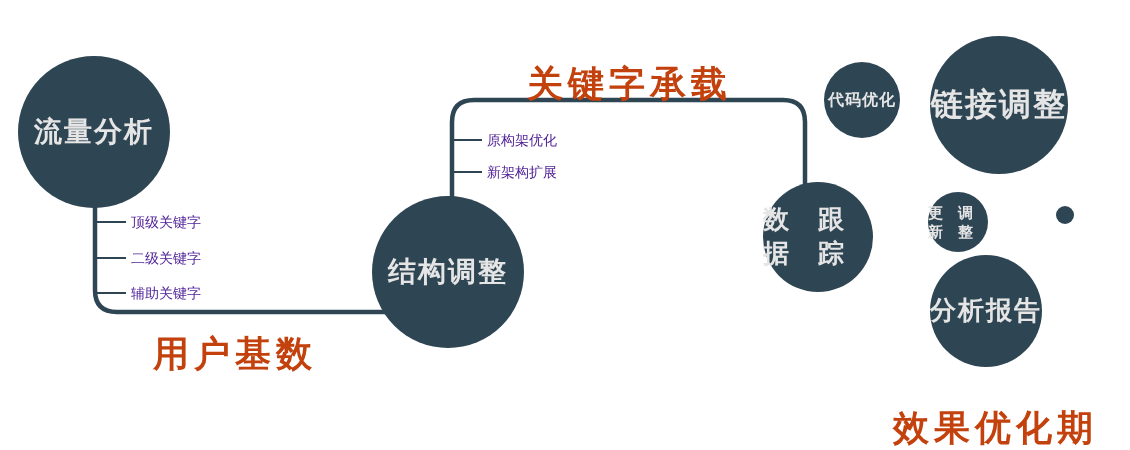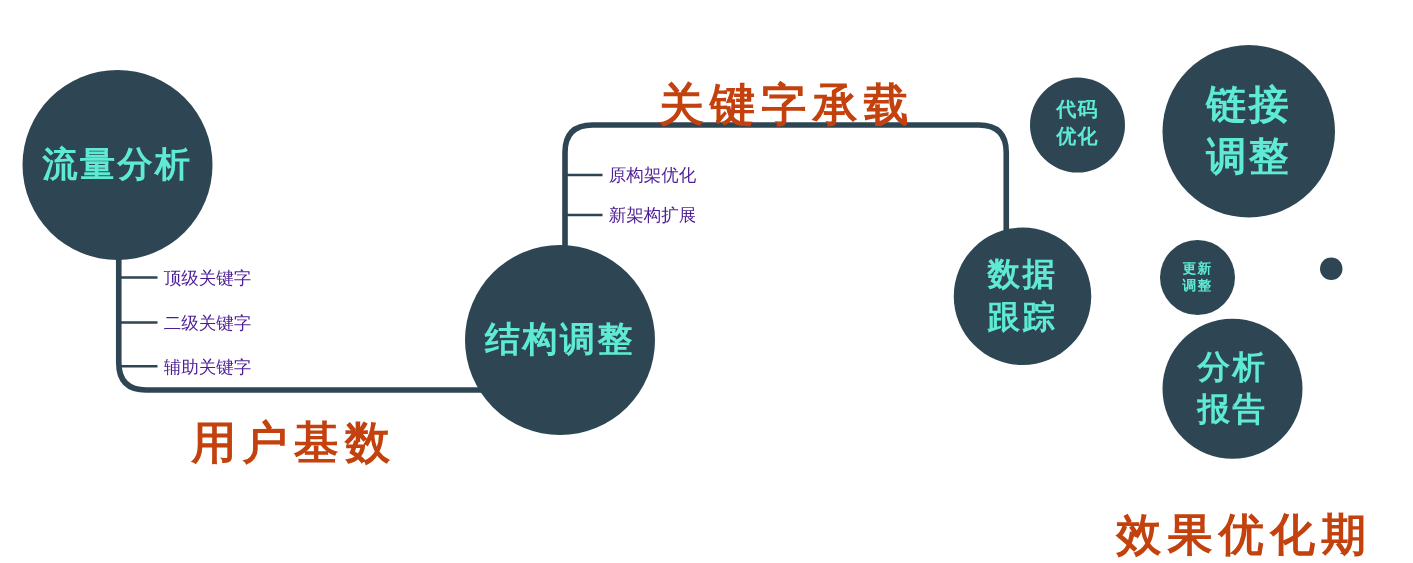--- a/index.html
+++ b/index.html
@@ -28,37 +28,37 @@
   .connectors path.tick {
     fill: none;
     stroke: #2e4553;
     stroke-width: 2;
   }
 
   .node {
     position: absolute;
     background: #2e4553;
     border-radius: 50%;
-    color: #5eead4;
+    color: #e5e5e5;
     display: flex;
-    flex-direction: column;
+    flex-direction: row;
     align-items: center;
     justify-content: center;
     font-weight: 600;
     line-height: 1.3;
     letter-spacing: 2px;
-    text-align: center;
+    text-align: left;
   }
 
   .node-traffic   { left: 18px;  top: 56px;  width: 152px; height: 152px; font-size: 28px; }
   .node-structure { left: 372px; top: 196px; width: 152px; height: 152px; font-size: 28px; }
   .node-data      { left: 763px; top: 182px; width: 110px; height: 110px; font-size: 26px; }
   .node-code      { left: 824px; top: 62px;  width: 76px;  height: 76px;  font-size: 16px; letter-spacing: 1px; }
   .node-link      { left: 930px; top: 36px;  width: 138px; height: 138px; font-size: 32px; }
-  .node-update    { left: 928px; top: 192px; width: 60px;  height: 60px;  font-size: 11px; letter-spacing: 1px; }
+  .node-update    { left: 928px; top: 192px; width: 60px;  height: 60px;  font-size: 15px; letter-spacing: 1px; }
   .node-report    { left: 930px; top: 255px; width: 112px; height: 112px; font-size: 26px; }
   .node-dot       { left: 1056px; top: 206px; width: 18px; height: 18px; }
 
   .edge-label {
     position: absolute;
     color: #c2410c;
     font-weight: 600;
     font-size: 36px;
     letter-spacing: 5px;
     white-space: nowrap;

